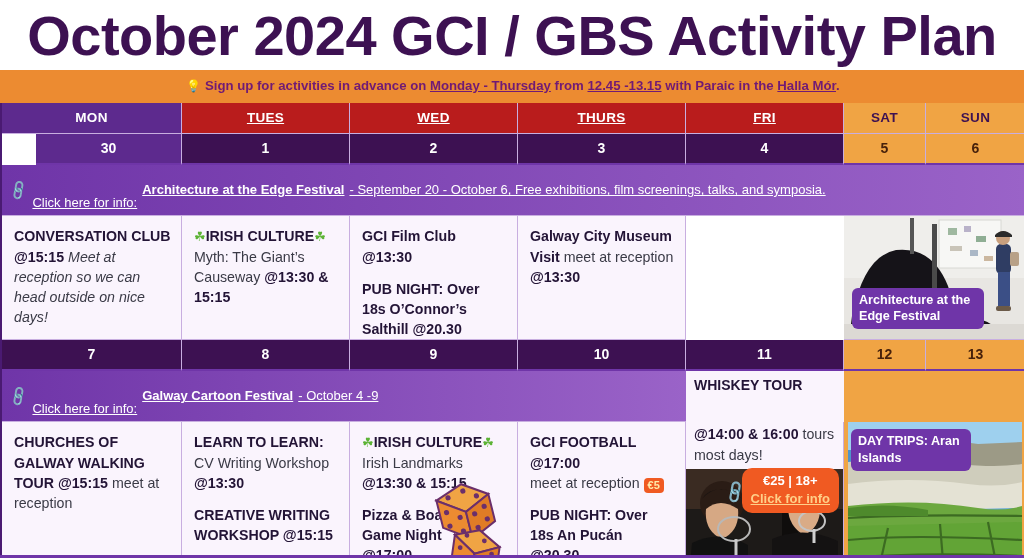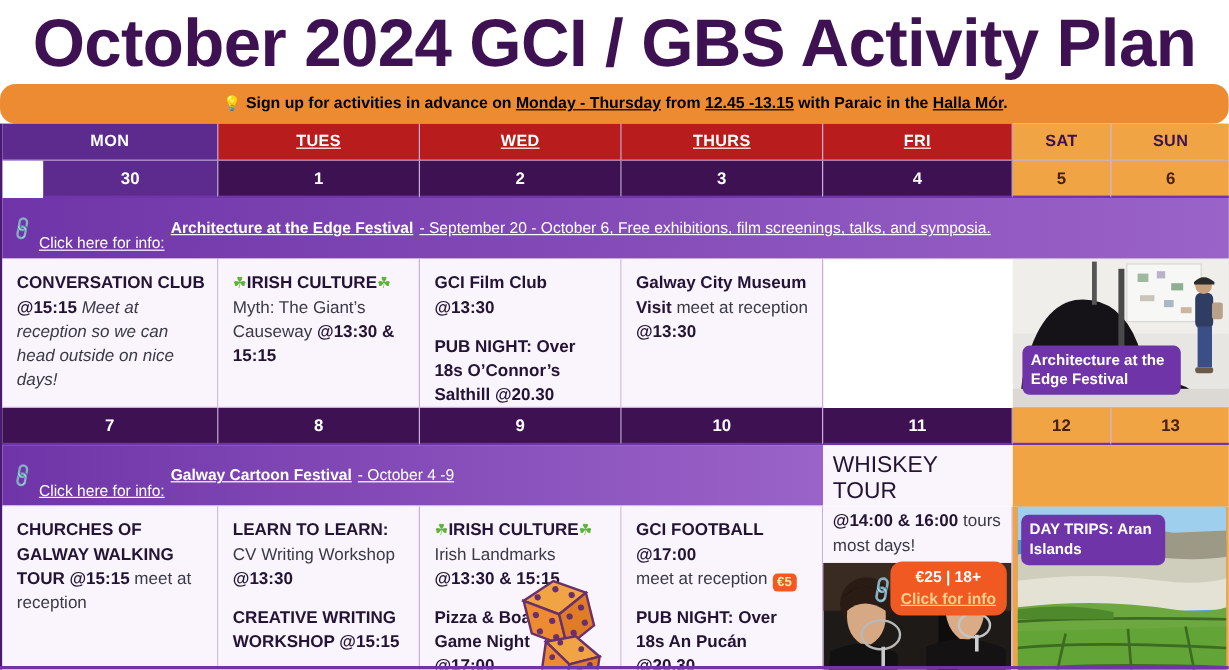--- a/index.html
+++ b/index.html
@@ -25,28 +25,27 @@
     color: #3d1152;
     font-size: 56px;
     font-weight: bold;
     letter-spacing: -0.5px;
     white-space: nowrap;
   }
 
   
   .notice {
     background: #ec8b31;
-    color: #000000;
+    color: #701a75;
     padding: 6px 10px 8px 10px;
     text-align: center;
     font-size: 13.2px;
     font-weight: bold;
     line-height: 1.45;
     border-left: 2px solid #ec8b31;
-    border-radius: 13px;
   }
   .notice .u { text-decoration: underline; }
   .bulb { font-size: 12px; }
 
   
   .grid {
     display: grid;
     grid-template-columns: 180px 168px 168px 168px 158px 82px 100px;
     width: 816px;
     border-left: 2px solid #4a1a72;
@@ -90,22 +89,22 @@
     gap: 5px;
     border-bottom: 1px solid #c8aee0;
   }
   .ribbon .link  { text-decoration: underline; margin-top: 26px; }
   .ribbon .name  { font-weight: bold; text-decoration: underline; }
   .ribbon .tail  { text-decoration: underline; }
   .chain { display:inline-block; transform: rotate(-35deg); font-size: 14px; }
   .ribbon-wk2-fri {
     background: #faf4fd;
     border-bottom: none;
-    font-size: 19px;
-    font-weight: normal;
+    font-size: 14px;
+    font-weight: bold;
     color: #231436;
     padding: 6px 8px 0 8px;
   }
   .ribbon-wk2-we {
     background: #f0a444;
     border-bottom: none;
     position: relative;
   }
 
   

